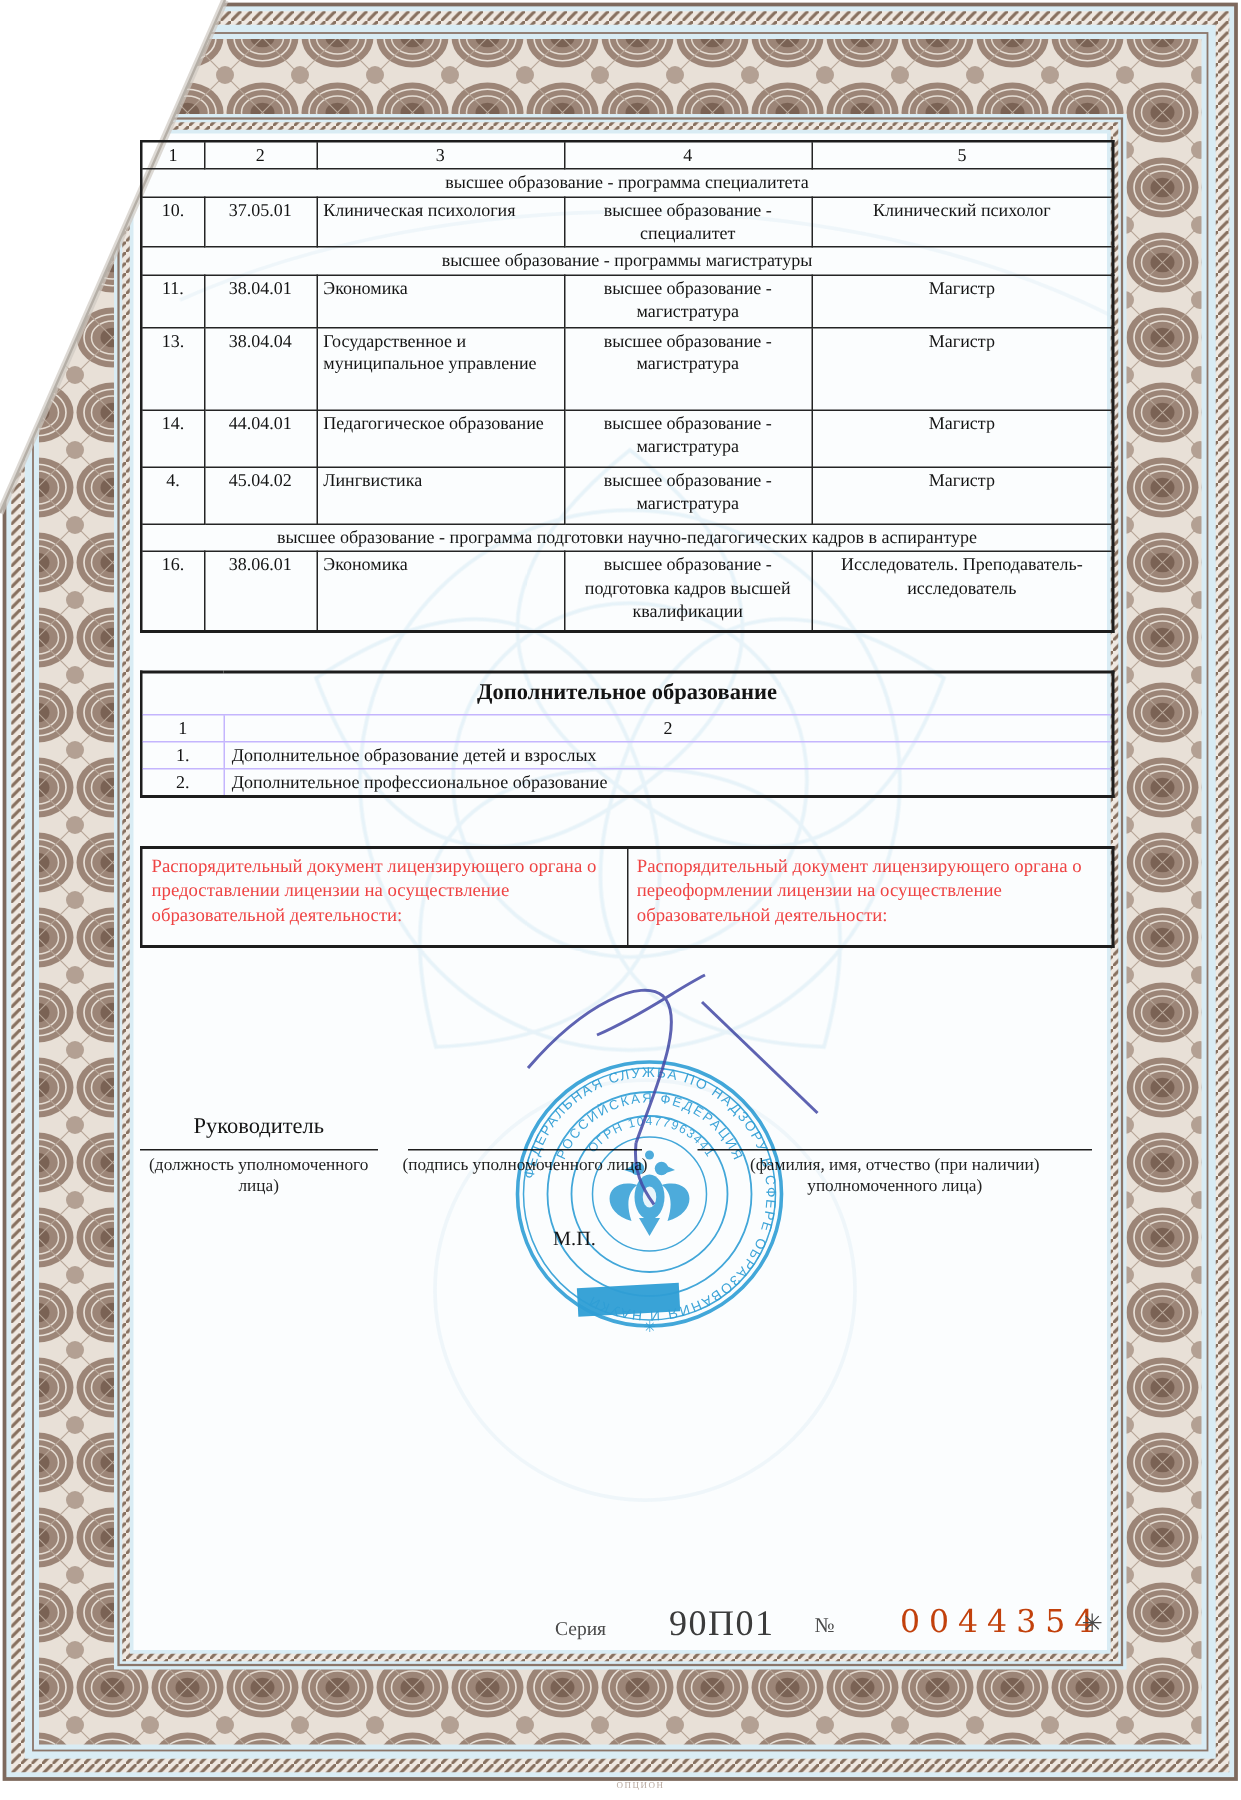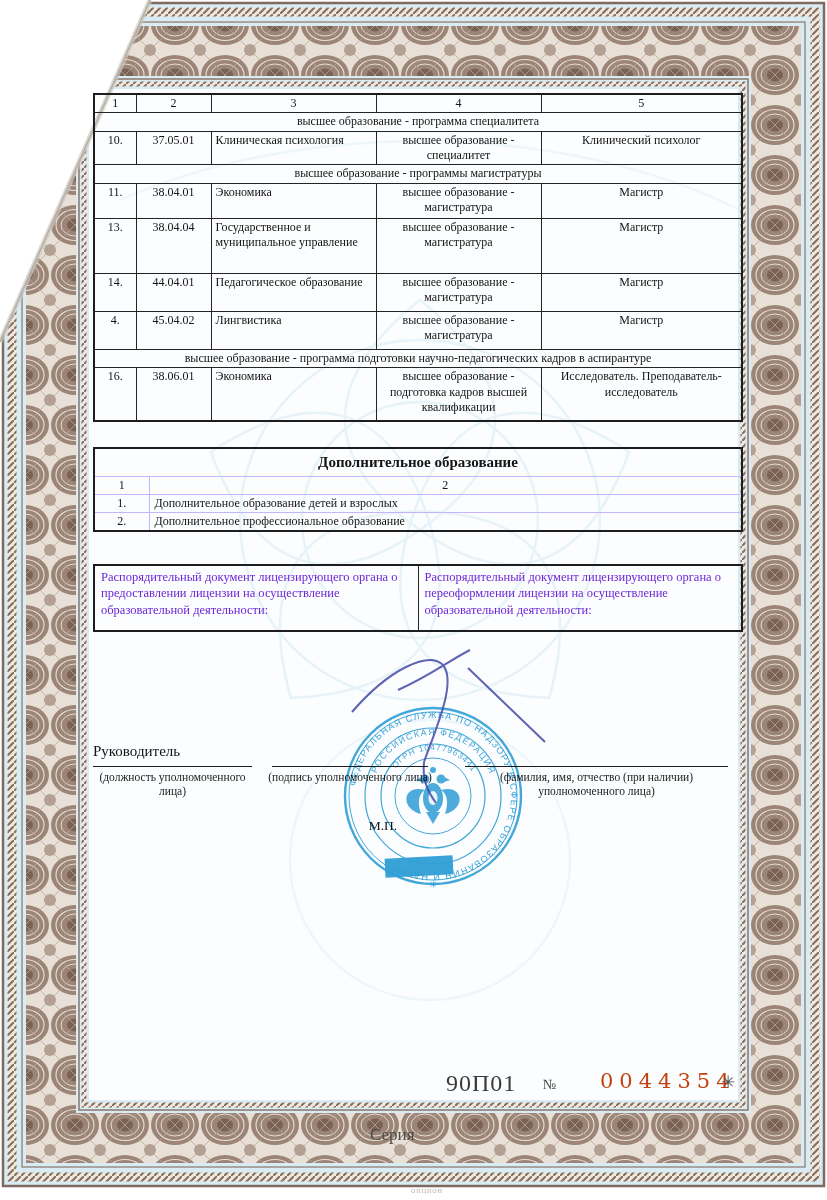--- a/index.html
+++ b/index.html
@@ -10,23 +10,23 @@
   table{border-collapse:collapse;table-layout:fixed;background:transparent;}
   .t{width:648px;border:2px solid #1d1d1d;}
   .t td{border:1px solid #242424;font:12px/1.28 "Liberation Serif", serif;
         padding:1px 4px;vertical-align:top;color:#141414;}
   .c{text-align:center;}
   .sec{font-weight:bold;text-align:center;padding:2px 4px;}
   .add{width:648px;border:2px solid #1d1d1d;}
   .add td{border:1px solid #c4b5fd;font:12px/1.25 "Liberation Serif", serif;padding:1px 5px;color:#141414;}
   .add .ttl{font-size:15px;font-weight:bold;text-align:center;padding:4px 0;}
   .ord{width:648px;border:2px solid #1d1d1d;}
-  .ord td{border:1px solid #242424;font:12.5px/1.3 "Liberation Serif", serif;padding:3px 6px;vertical-align:top;color:#6d28d9;}
+  .ord td{border:1px solid #242424;font:12.5px/1.3 "Liberation Serif", serif;padding:3px 6px;vertical-align:top;color:#ef4444;}
   .sigline{border-top:1.5px solid #1d1d1d;height:0;}
-  .sigttl{font-size:15px;text-align:left;color:#131313;}
+  .sigttl{font-size:15px;text-align:center;color:#131313;}
   .sigcap{font-size:11.5px;line-height:1.25;text-align:center;color:#232323;}
   .serial{color:#4a4a4a;}
   .stampwrap{mix-blend-mode:multiply;pointer-events:none;}
 </style>
 </head>
 <body>
 
 <div class="doc">
 
   <svg class="bg" width="827" height="1200" viewBox="0 0 827 1200" aria-hidden="true">
@@ -232,21 +232,21 @@
     <rect x="60" y="212" width="68" height="19" fill="#2f9fd6" opacity="0.95" transform="rotate(-3 94 221)"></rect>
 
     <g fill="none" stroke="#4449a6" stroke-width="2" opacity="0.85">
       <path d="M27 67 C65 23 103 7 117 19 C133 35 111 83 99 117"></path>
       <path d="M73 45 C105 31 125 15 145 5"></path>
       <path d="M143 23 L220 97"></path>
       <path d="M99 117 C97 135 103 147 111 158"></path>
     </g>
   </svg>
 
-  <div class="abs serial" style="left:370px;top:1078px;font-size:17px;margin-top:47px;">Серия</div>
+  <div class="abs serial" style="left:370px;top:1078px;font-size:13px;">Серия</div>
   <div class="abs" style="left:446px;top:1070px;font-size:24px;letter-spacing:1px;color:#3b3b3b;">90П01</div>
   <div class="abs serial" style="left:543px;top:1077px;font-size:14px;">№</div>
   <div class="abs" style="left:600px;top:1069px;font-size:21px;letter-spacing:6px;color:#c2410c;font-family:'DejaVu Serif',serif;">0044354</div>
   <div class="abs" style="left:721px;top:1072px;font-size:17px;color:#4a4a4a;">✳</div>
 
   <div class="abs" style="left:392px;top:1188px;width:70px;text-align:center;font-size:6px;letter-spacing:1px;color:#b9a99f;">ОПЦИОН</div>
 
 </div>
 
 </body></html>

